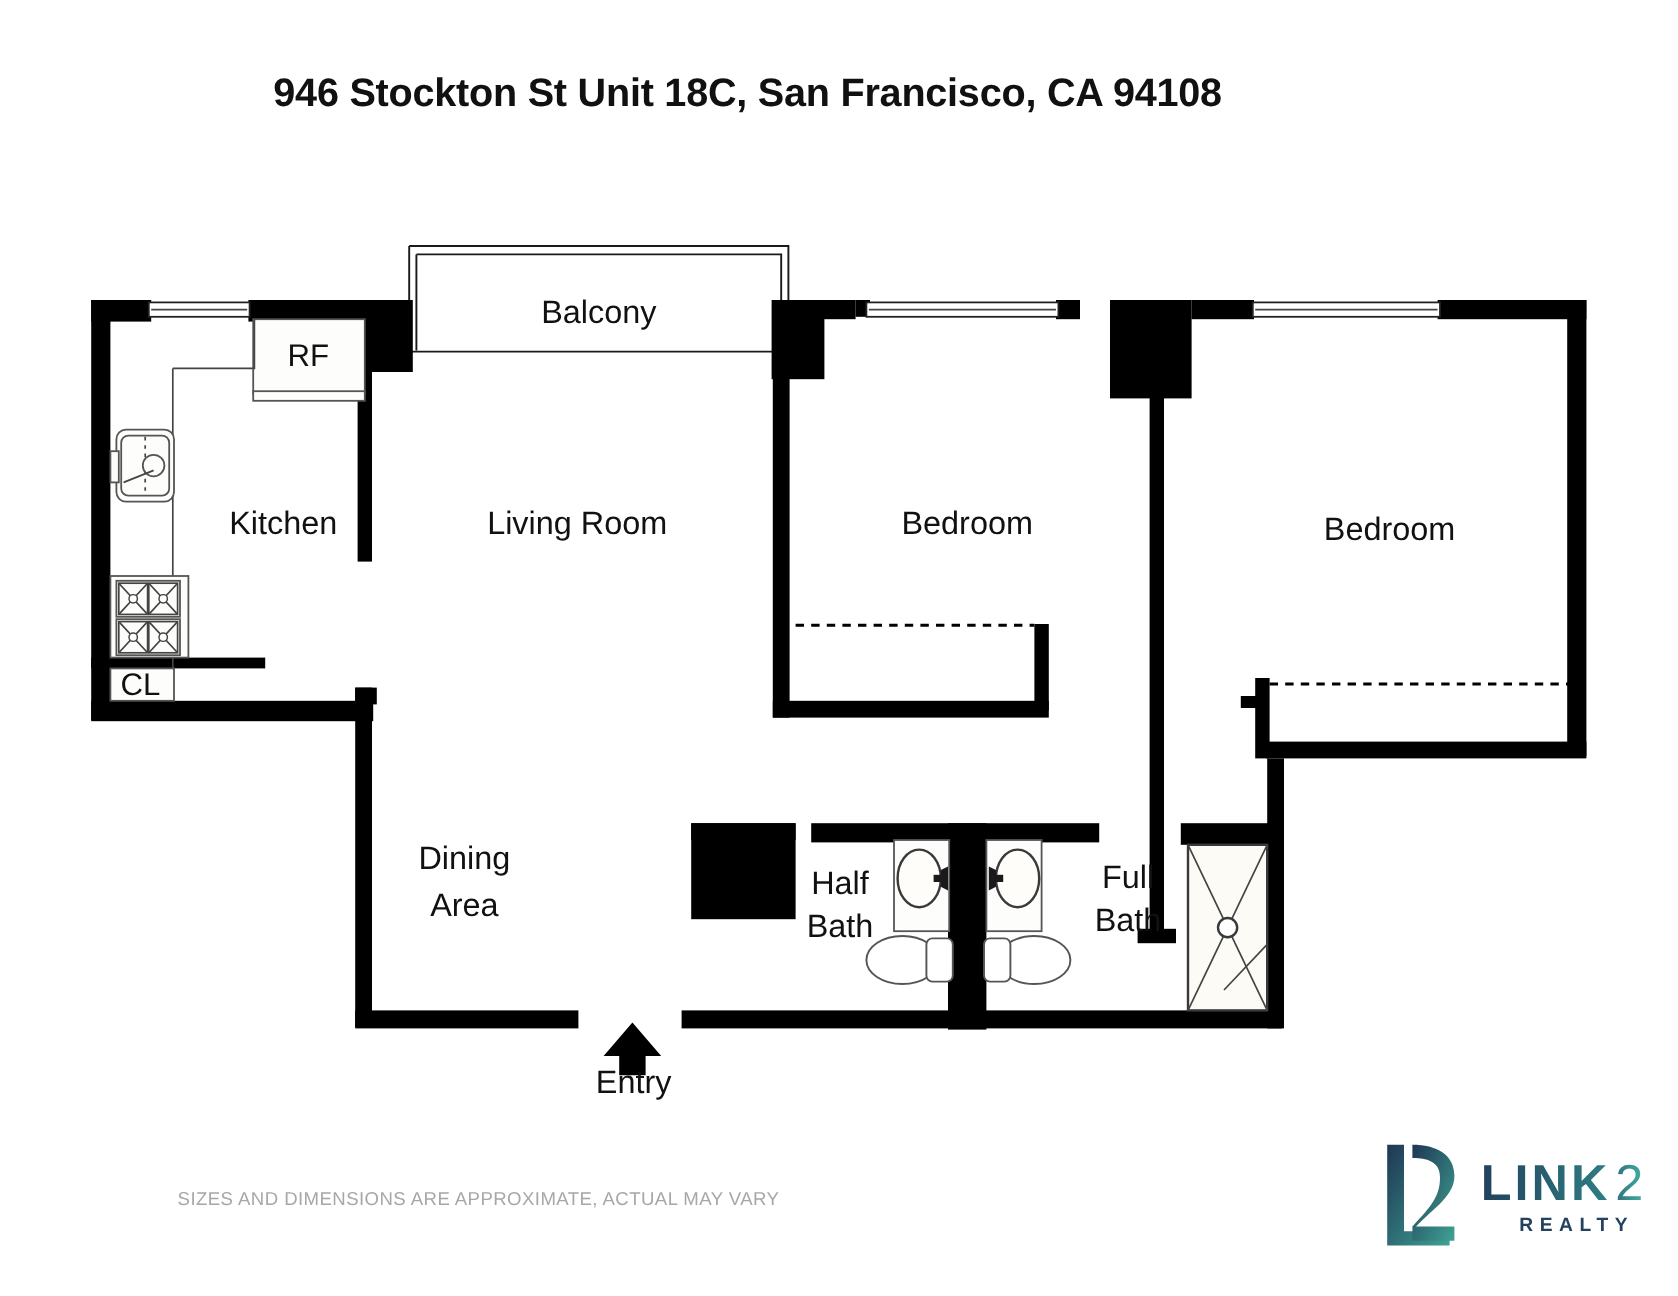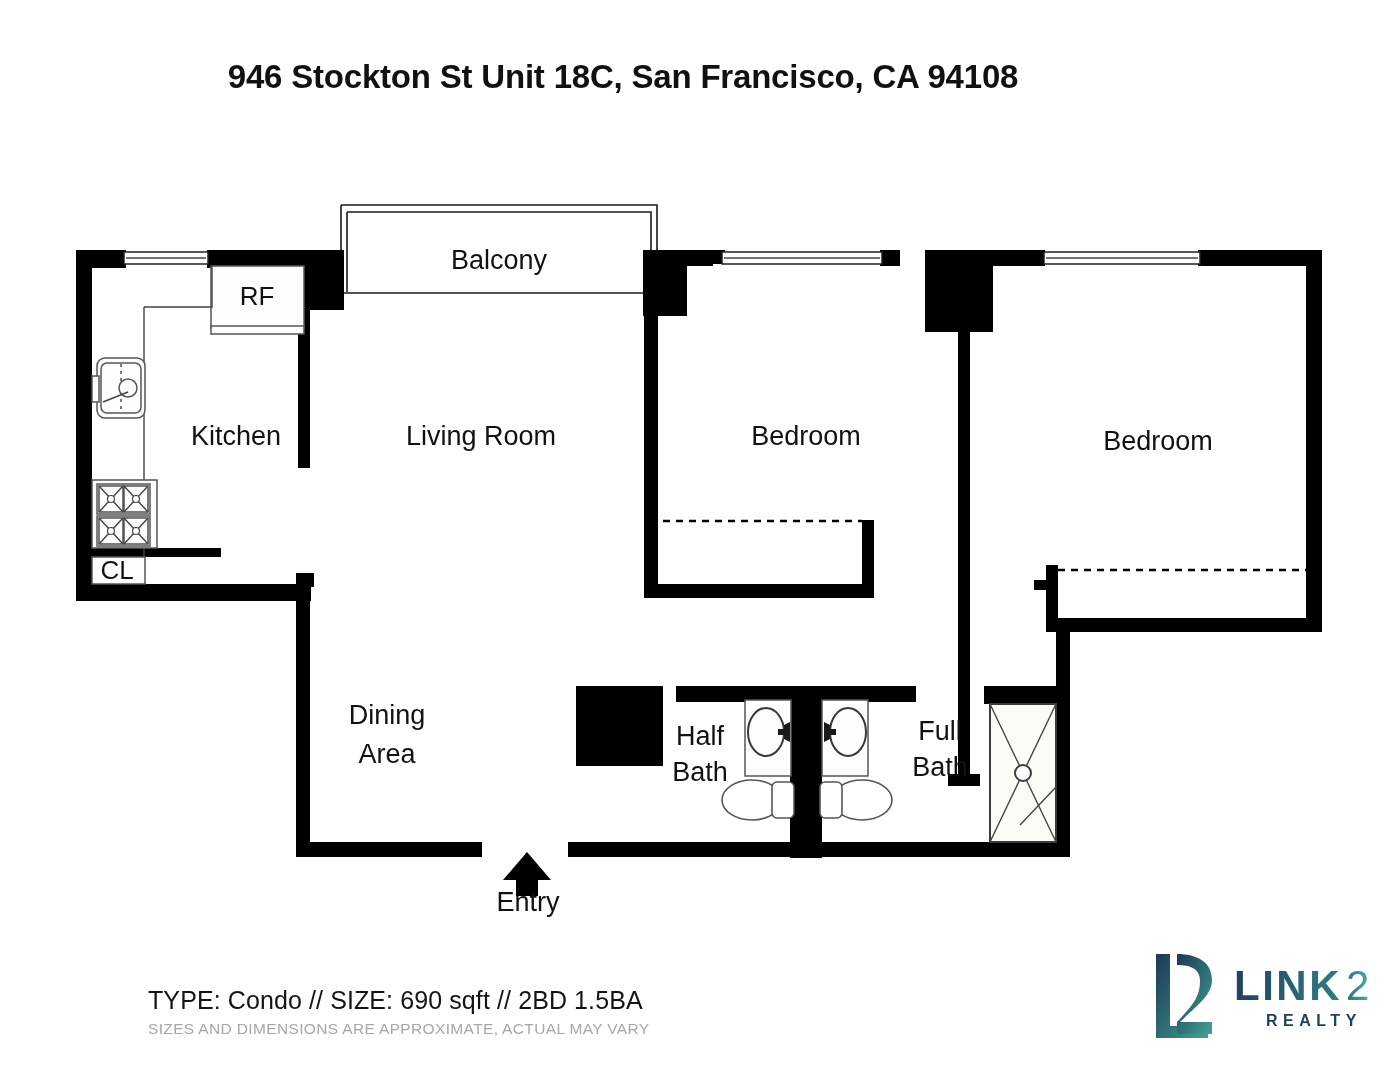--- a/index.html
+++ b/index.html
@@ -292,21 +292,20 @@
       <text class="roomlabel" x="527" y="534" style="display:none"></text>
       <text class="roomlabel" x="528" y="533" style="display:none"></text>
       <text class="roomlabel" x="528" y="532" style="display:none"></text>
       <text class="roomlabel" x="527" y="531" style="display:none"></text>
       <text class="roomlabel" x="528" y="534" style="display:none"></text>
       <text class="roomlabel" x="528" y="712" style="font-size:27px; dominant-baseline:hanging;">Entry</text>
     </svg>
   </div>
 
   <div id="footer">
-    <div id="footer-main">TYPE: Condo // SIZE: 690 sqft // 2BD 1.5BA</div>
     <div id="footer-sub">SIZES AND DIMENSIONS ARE APPROXIMATE, ACTUAL MAY VARY</div>
   </div>
 
   <div id="logo">
     <svg width="250" height="92" viewBox="0 0 250 92">
       <defs>
         <linearGradient id="lg1" x1="0" y1="0" x2="1" y2="1">
           <stop offset="0%" stop-color="#1e3753"></stop>
           <stop offset="100%" stop-color="#3fa294"></stop>
         </linearGradient>

